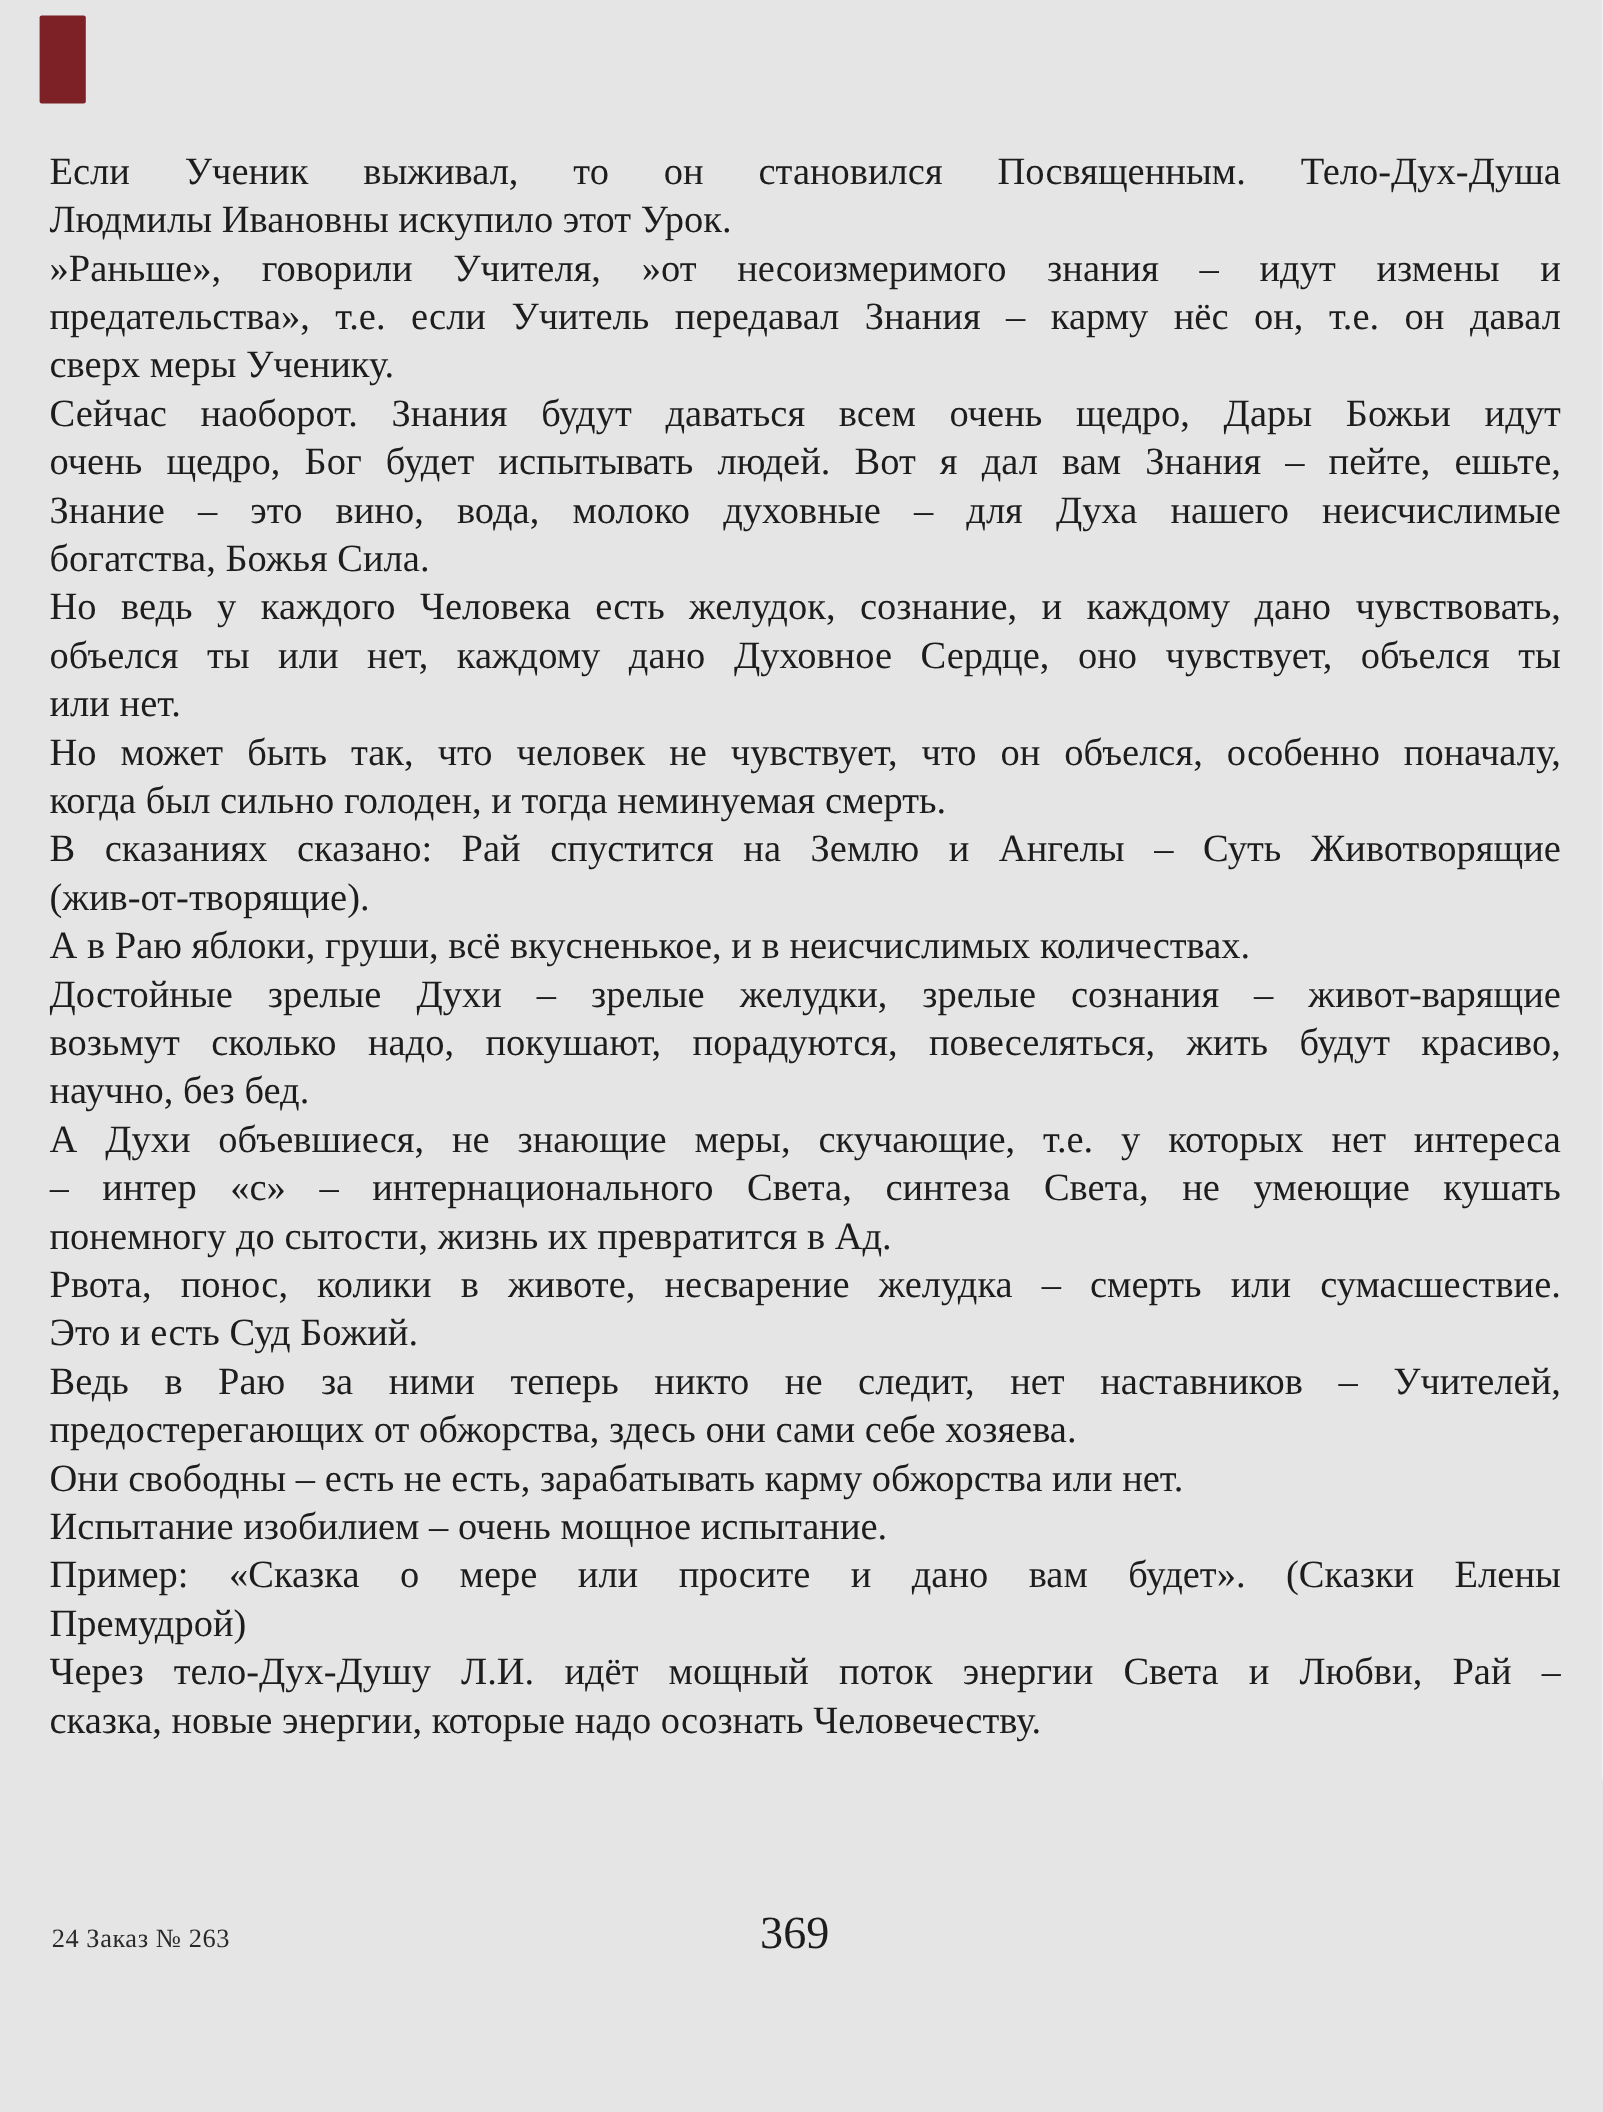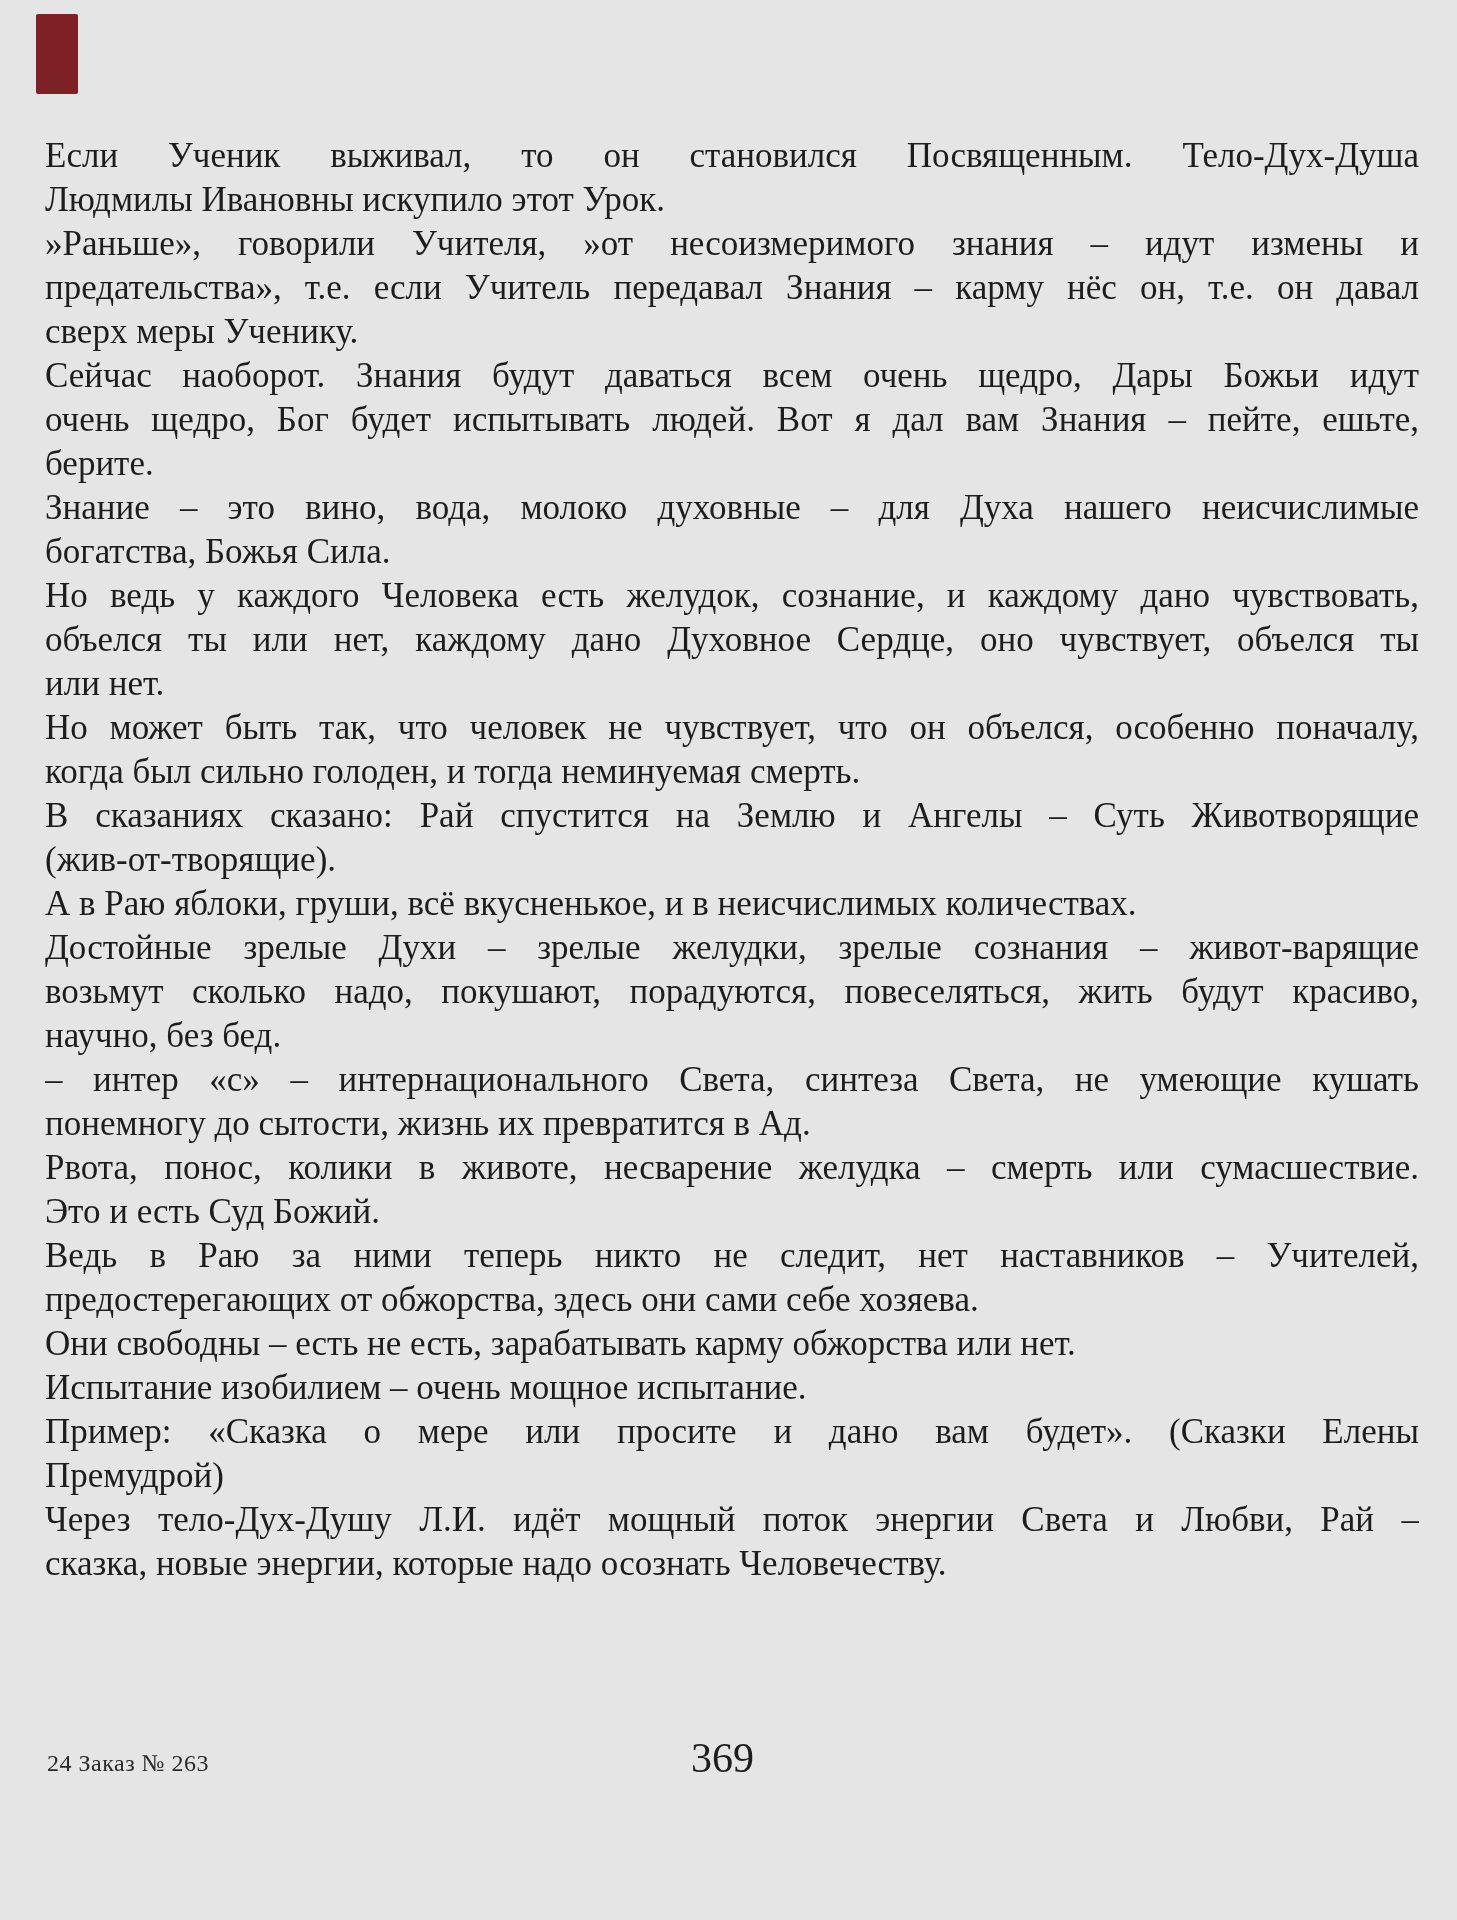--- a/index.html
+++ b/index.html
@@ -72,34 +72,34 @@
   <div class="red-mark"></div>
 
   <div class="text-block" id="text-block">
       <div class="line">Если Ученик выживал, то он становился Посвященным. Тело-Дух-Душа</div>
       <div class="line para-end">Людмилы Ивановны искупило этот Урок.</div>
       <div class="line">»Раньше», говорили Учителя, »от несоизмеримого знания – идут измены и</div>
       <div class="line">предательства», т.е. если Учитель передавал Знания – карму нёс он, т.е. он давал</div>
       <div class="line para-end">сверх меры Ученику.</div>
       <div class="line">Сейчас наоборот. Знания будут даваться всем очень щедро, Дары Божьи идут</div>
       <div class="line">очень щедро, Бог будет испытывать людей. Вот я дал вам Знания – пейте, ешьте,</div>
-      <div class="line para-end">берите.</div>
       <div class="line">Знание – это вино, вода, молоко духовные – для Духа нашего неисчислимые</div>
       <div class="line para-end">богатства, Божья Сила.</div>
       <div class="line">Но ведь у каждого Человека есть желудок, сознание, и каждому дано чувствовать,</div>
       <div class="line">объелся ты или нет, каждому дано Духовное Сердце, оно чувствует, объелся ты</div>
       <div class="line para-end">или нет.</div>
       <div class="line">Но может быть так, что человек не чувствует, что он объелся, особенно поначалу,</div>
       <div class="line para-end">когда был сильно голоден, и тогда неминуемая смерть.</div>
       <div class="line">В сказаниях сказано: Рай спустится на Землю и Ангелы – Суть Животворящие</div>
       <div class="line para-end">(жив-от-творящие).</div>
       <div class="line para-end">А в Раю яблоки, груши, всё вкусненькое, и в неисчислимых количествах.</div>
       <div class="line">Достойные зрелые Духи – зрелые желудки, зрелые сознания – живот-варящие</div>
       <div class="line">возьмут сколько надо, покушают, порадуются, повеселяться, жить будут красиво,</div>
       <div class="line para-end">научно, без бед.</div>
+      <div class="line">А Духи объевшиеся, не знающие меры, скучающие, т.е. у которых нет интереса</div>
       <div class="line">– интер «с» – интернационального Света, синтеза Света, не умеющие кушать</div>
       <div class="line para-end">понемногу до сытости, жизнь их превратится в Ад.</div>
       <div class="line">Рвота, понос, колики в животе, несварение желудка – смерть или сумасшествие.</div>
       <div class="line para-end">Это и есть Суд Божий.</div>
       <div class="line">Ведь в Раю за ними теперь никто не следит, нет наставников – Учителей,</div>
       <div class="line para-end">предостерегающих от обжорства, здесь они сами себе хозяева.</div>
       <div class="line para-end">Они свободны – есть не есть, зарабатывать карму обжорства или нет.</div>
       <div class="line para-end">Испытание изобилием – очень мощное испытание.</div>
       <div class="line">Пример: «Сказка о мере или просите и дано вам будет». (Сказки Елены</div>
       <div class="line para-end">Премудрой)</div>

